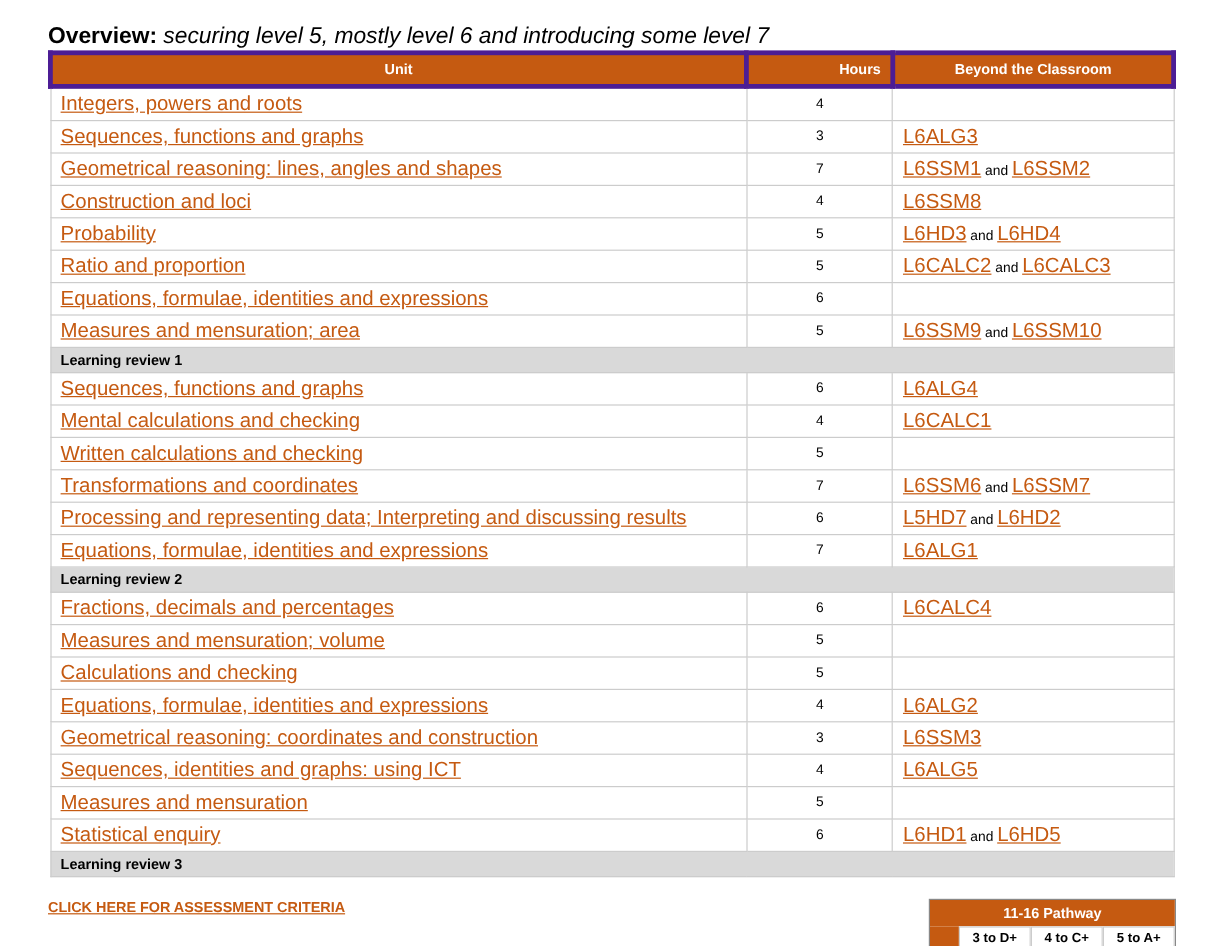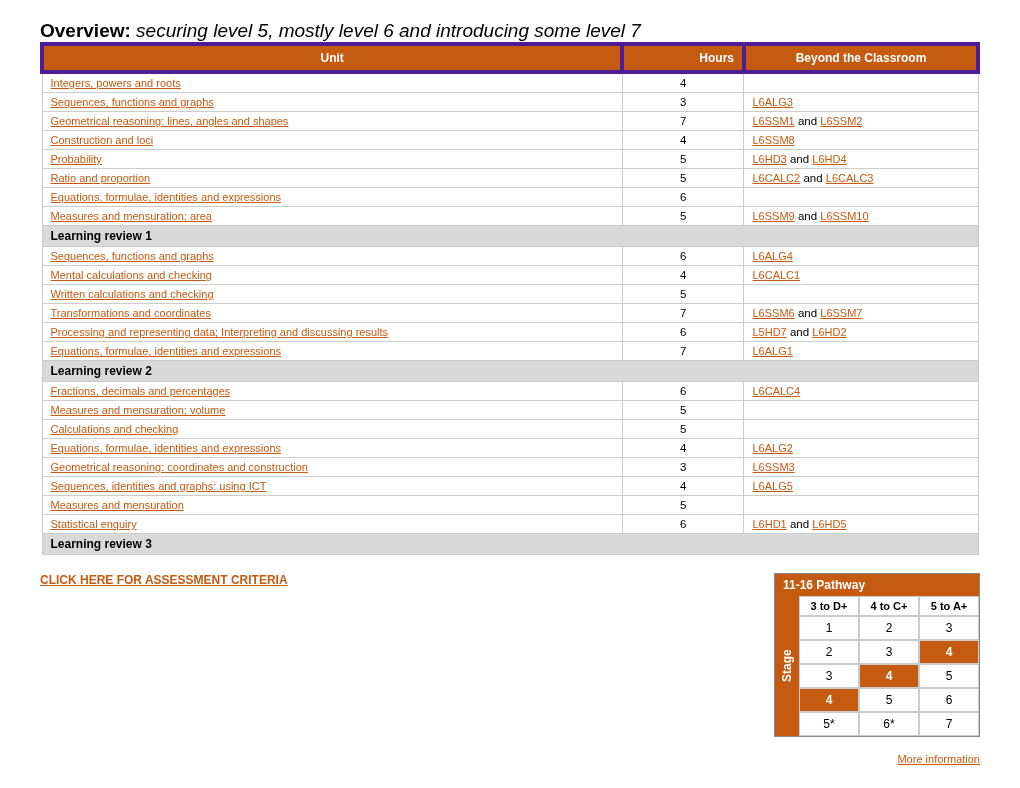--- a/index.html
+++ b/index.html
@@ -40,21 +40,21 @@
       vertical-align: middle;
     }
     .main-table tr.review-row td {
       background: #d9d9d9;
       font-weight: bold;
       font-size: 12px;
     }
     .main-table a {
       color: #c55a11;
       text-decoration: underline;
-      font-size: 11px;
+      font-size: 17px;
       text-align: right;
     }
     .unit-col { width: 62%; }
     .hours-col { width: 13%; text-align: right; }
     .beyond-col { width: 25%; text-align: center; }
 
     .bottom-section {
       display: flex;
       justify-content: space-between;
       align-items: flex-start;
@@ -76,20 +76,21 @@
     .pathway-container {
       display: flex;
       flex-direction: column;
       align-items: flex-end;
     }
     .pathway-title {
       background: #c55a11;
       color: #fff;
       font-weight: bold;
       font-size: 12px;
+      text-align: center;
       padding: 4px 8px;
       width: 100%;
     }
     .pathway-table-wrapper {
       display: flex;
       align-items: stretch;
     }
     .stage-label-cell {
       background: #c55a11;
       color: #fff;

